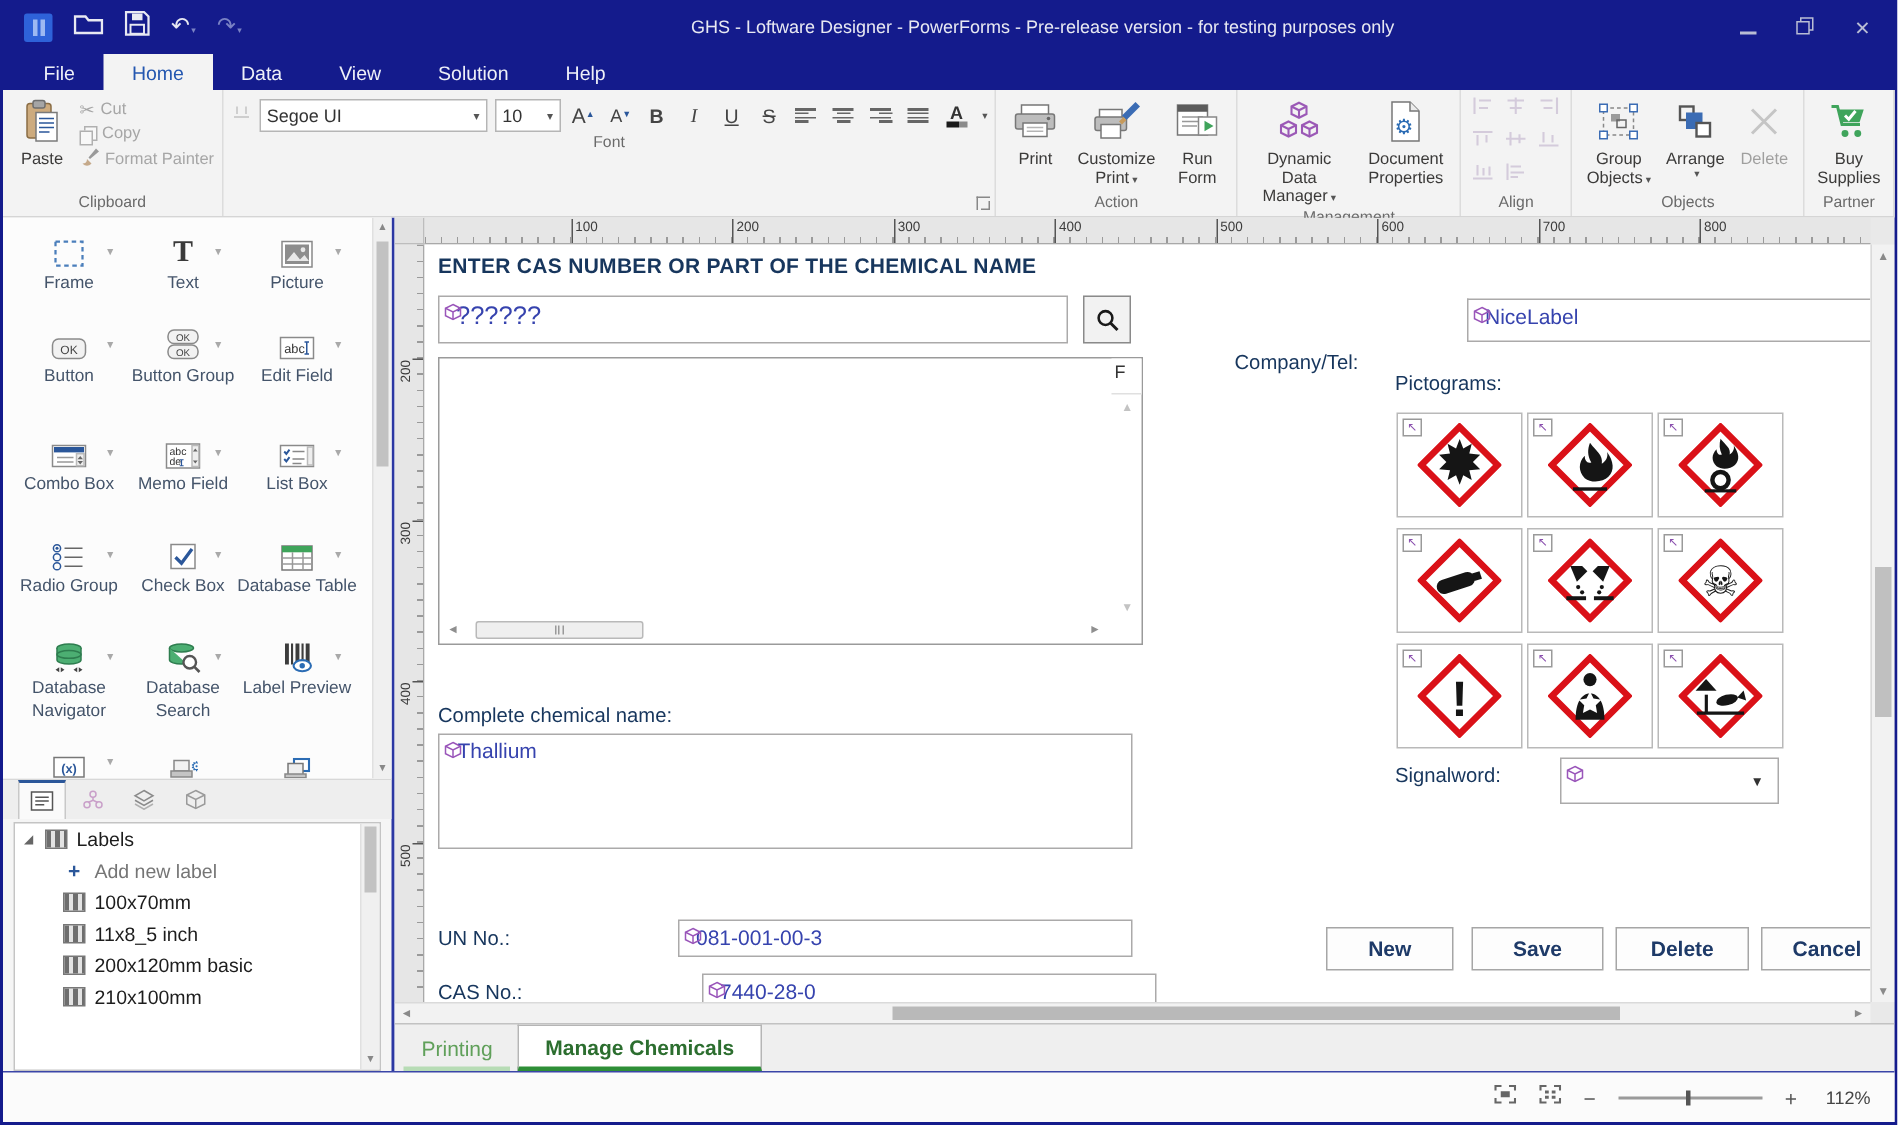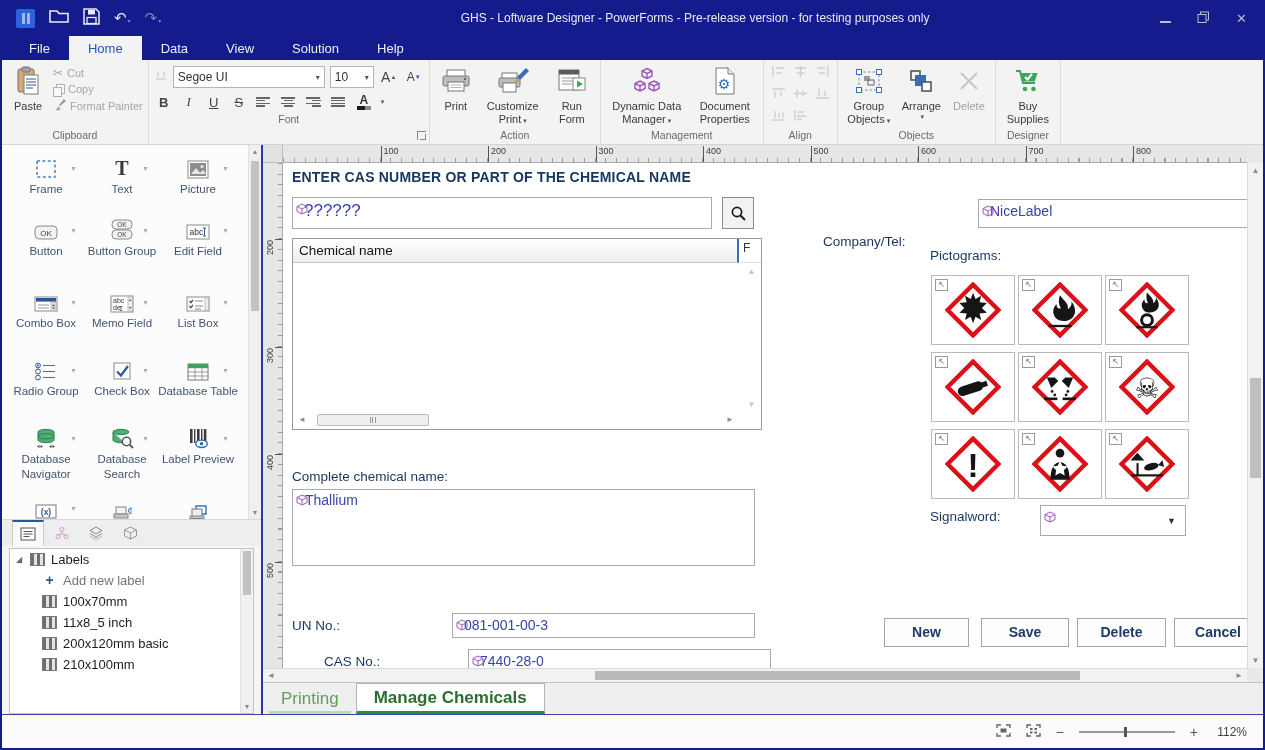--- a/index.html
+++ b/index.html
@@ -32,21 +32,21 @@
   .rgroup-label{font-size:10.5px;color:#6a6a6a;text-align:center;padding:1px 0 3px;}
   .rbtn{display:flex;flex-direction:column;align-items:center;padding:3px 5px 0;font-size:11px;color:#3b3a39;line-height:1.15;text-align:center;min-width:46px;}
   .rbtn .ricon{height:32px;display:flex;align-items:center;justify-content:center;margin-bottom:3px;}
   .caret{font-size:7px;color:#555;margin-left:2px;}
   .disabled{opacity:.45;}
   .clipsmall{display:flex;flex-direction:column;gap:3px;padding:4px 2px;font-size:11px;color:#a6a6a6;}
   .clipsmall .row{display:flex;align-items:center;gap:4px;white-space:nowrap;}
   .copyicon{position:relative;width:11px;height:11px;}
   .copyicon::before,.copyicon::after{content:'';position:absolute;border:1px solid #b0b0b0;background:#f8f8f8;width:7px;height:8px;}
   .copyicon::before{left:3px;top:0;} .copyicon::after{left:0;top:3px;}
-  .fontgrid{display:flex;flex-direction:column;gap:4px;padding:4px 2px 0;}
+  .fontgrid{display:flex;flex-direction:row;gap:4px;padding:4px 2px 0;}
   .fontrow{display:flex;align-items:center;gap:5px;}
   .dd{background:#fff;border:1px solid #b5b5b5;height:22px;display:flex;align-items:center;font-size:12px;color:#333;padding:0 4px;justify-content:space-between;}
   .ddfam{width:152px;} .ddsize{width:44px;}
   .dd .caret{font-size:8px;}
   .fbtn{min-width:20px;height:20px;display:flex;align-items:center;justify-content:center;font-size:13px;color:#444;}
   .alg{width:15px;height:12px;display:flex;flex-direction:column;justify-content:space-between;padding:1px 0;}
   .alg i{display:block;height:1.6px;background:#666;}
   .launcher{position:absolute;right:3px;bottom:4px;width:9px;height:9px;border-left:1px solid #888;border-top:1px solid #888;}
   .launcher::after{content:'';position:absolute;right:0px;bottom:0px;width:5px;height:5px;border-right:1.5px solid #888;border-bottom:1.5px solid #888;}
   .minirow{display:flex;gap:7px;margin:2px 4px;}
@@ -119,21 +119,21 @@
   .memo{position:absolute;background:#fff;border:1px solid #abaaaa;color:#3643ae;font-size:14px;}
   .memo .val{display:block;padding:2px 4px 0 12px;}
   .picto{position:absolute;width:84px;height:70px;background:#fff;border:1px solid #b9b9b9;display:flex;align-items:center;justify-content:center;}
   .marker{position:absolute;left:3px;top:3px;width:13px;height:12px;background:#fff;border:1px solid #9a9a9a;font-size:8px;line-height:10px;text-align:center;color:#8a4fae;}
   .combo{position:absolute;background:#fff;border:1px solid #abaaaa;}
   .combo .caret2{position:absolute;right:9px;top:10px;font-size:9px;color:#333;}
   .formbtn{position:absolute;height:29px;background:#fdfdfd;border:1px solid #a6a6a6;color:#1e3a68;font-weight:bold;font-size:14px;text-align:center;line-height:26px;}
 
   
   .doctabs{height:32px;background:#efefef;border-top:1px solid #c2c2c2;display:flex;align-items:stretch;padding-left:1px;}
-  .dtab{padding:0 17px;display:flex;align-items:center;font-size:17px;color:#60a05a;position:relative;}
+  .dtab{padding:0 17px;display:flex;align-items:center;font-size:14px;color:#60a05a;position:relative;}
   .dtab:not(.active)::after{content:'';position:absolute;left:5px;right:5px;bottom:0;height:3px;background:#b7dcb5;}
   .dtab.active{background:#fff;border:1px solid #b5b5b5;border-bottom:3px solid #2e8f37;font-weight:bold;color:#2c6e2f;}
 
   
   .statusbar{height:34px;background:#fbfbfb;border-top:1px solid #3a45a8;display:flex;align-items:center;justify-content:flex-end;gap:15px;padding-right:16px;color:#555;}
   .zoomtrack{width:96px;height:2px;background:#9a9a9a;position:relative;}
   .zoomthumb{position:absolute;left:45px;top:-4px;width:3px;height:10px;background:#555;}
   .zminus,.zplus{font-size:14px;color:#555;line-height:1;}
   .zoomval{font-size:12px;color:#444;width:34px;text-align:right;}
 </style>
@@ -439,21 +439,21 @@
                   <path d="M2 3h4l3 12h12" fill="none" stroke="#3fa45b" stroke-width="2"></path>
                   <path d="M6.5 5h17l-2.8 8.5H8.6z" fill="#3fa45b"></path>
                   <path d="M11 9l2.5 2.5L18 6" stroke="#fff" stroke-width="2" fill="none"></path>
                   <circle cx="11" cy="21" r="2.3" fill="#3fa45b"></circle>
                   <circle cx="19.5" cy="21" r="2.3" fill="#3fa45b"></circle>
                 </svg>
               </span>
             <span>Buy Supplies</span>
           </div>
         </div>
-        <div class="rgroup-label">Designer</div>
+        <div class="rgroup-label">Partner</div>
       </div>
       <div style="flex:1;"></div>
     </div>
 
     <div class="main">
       <div class="leftpanel">
         <div class="toolbox">
           <div class="tb-grid" id="toolbox-grid">
               <div class="tb-item">
                 <span class="tb-ic">
@@ -766,21 +766,20 @@
               <span class="val">??????</span>
             </div>
             <div class="sbtn" style="left:439px;top:34px;">
               <svg width="17" height="17">
                   <circle cx="7" cy="7" r="4.6" fill="none" stroke="#1a1a1a" stroke-width="1.7"></circle>
                   <path d="M10.5 10.5l4.5 4.5" stroke="#1a1a1a" stroke-width="2"></path>
                 </svg>
             </div>
 
             <div class="ctable" style="left:9px;top:75px;width:470px;height:192px;">
-              <div class="ct-head">Chemical name</div>
               <div class="ct-col2">F</div>
               <div class="ct-vscroll">
                   <span style="top:0;">▲</span>
                   <span style="bottom:0;">▼</span>
                 </div>
               <div class="ct-hscroll">
                 <span class="a">◄</span>
                   <span class="ct-thumb">
                     <i></i>
                     <i></i>
@@ -802,21 +801,21 @@
 
             <div class="flabel" style="left:9px;top:455px;">UN No.:</div>
             <div class="finput" style="left:169px;top:450px;width:303px;height:25px;">
               <span class="cube"><svg viewBox="0 0 12 12" width="12" height="12">
                     <path d="M6 1l5 2.5v5L6 11 1 8.5v-5z" fill="none" stroke="#9a56ba"></path>
                     <path d="M1 3.5L6 6l5-2.5M6 6v5" stroke="#9a56ba" fill="none"></path>
                   </svg></span>
               <span class="val">081-001-00-3</span>
             </div>
 
-            <div class="flabel" style="left:9px;top:491px;margin-left:32px;">CAS No.:</div>
+            <div class="flabel" style="left:9px;top:491px;">CAS No.:</div>
             <div class="finput" style="left:169px;top:486px;width:303px;height:25px;margin-left:16px;">
               <span class="cube"><svg viewBox="0 0 12 12" width="12" height="12">
                     <path d="M6 1l5 2.5v5L6 11 1 8.5v-5z" fill="none" stroke="#9a56ba"></path>
                     <path d="M1 3.5L6 6l5-2.5M6 6v5" stroke="#9a56ba" fill="none"></path>
                   </svg></span>
               <span class="val">7440-28-0</span>
             </div>
 
             <div class="flabel" style="left:540px;top:41px;margin-top:30px;">Company/Tel:</div>
             <div class="finput" style="left:695px;top:36px;right:0;height:29px;border-right:none;">

